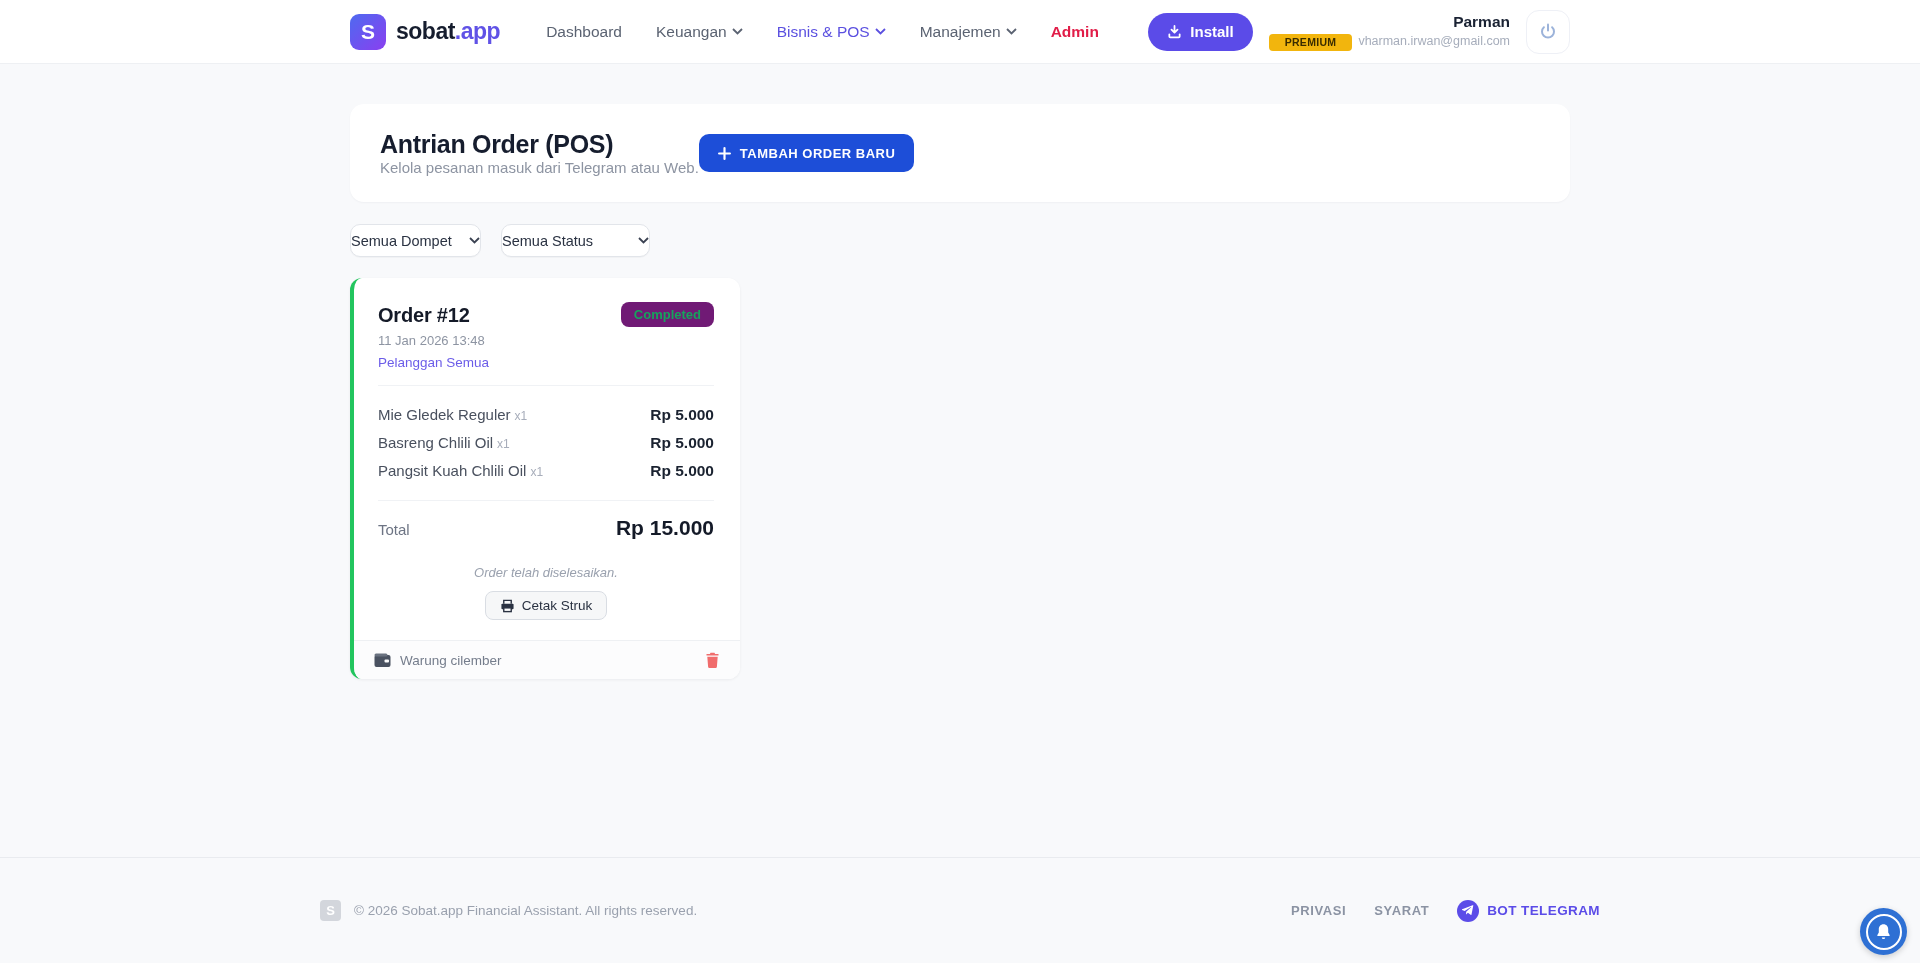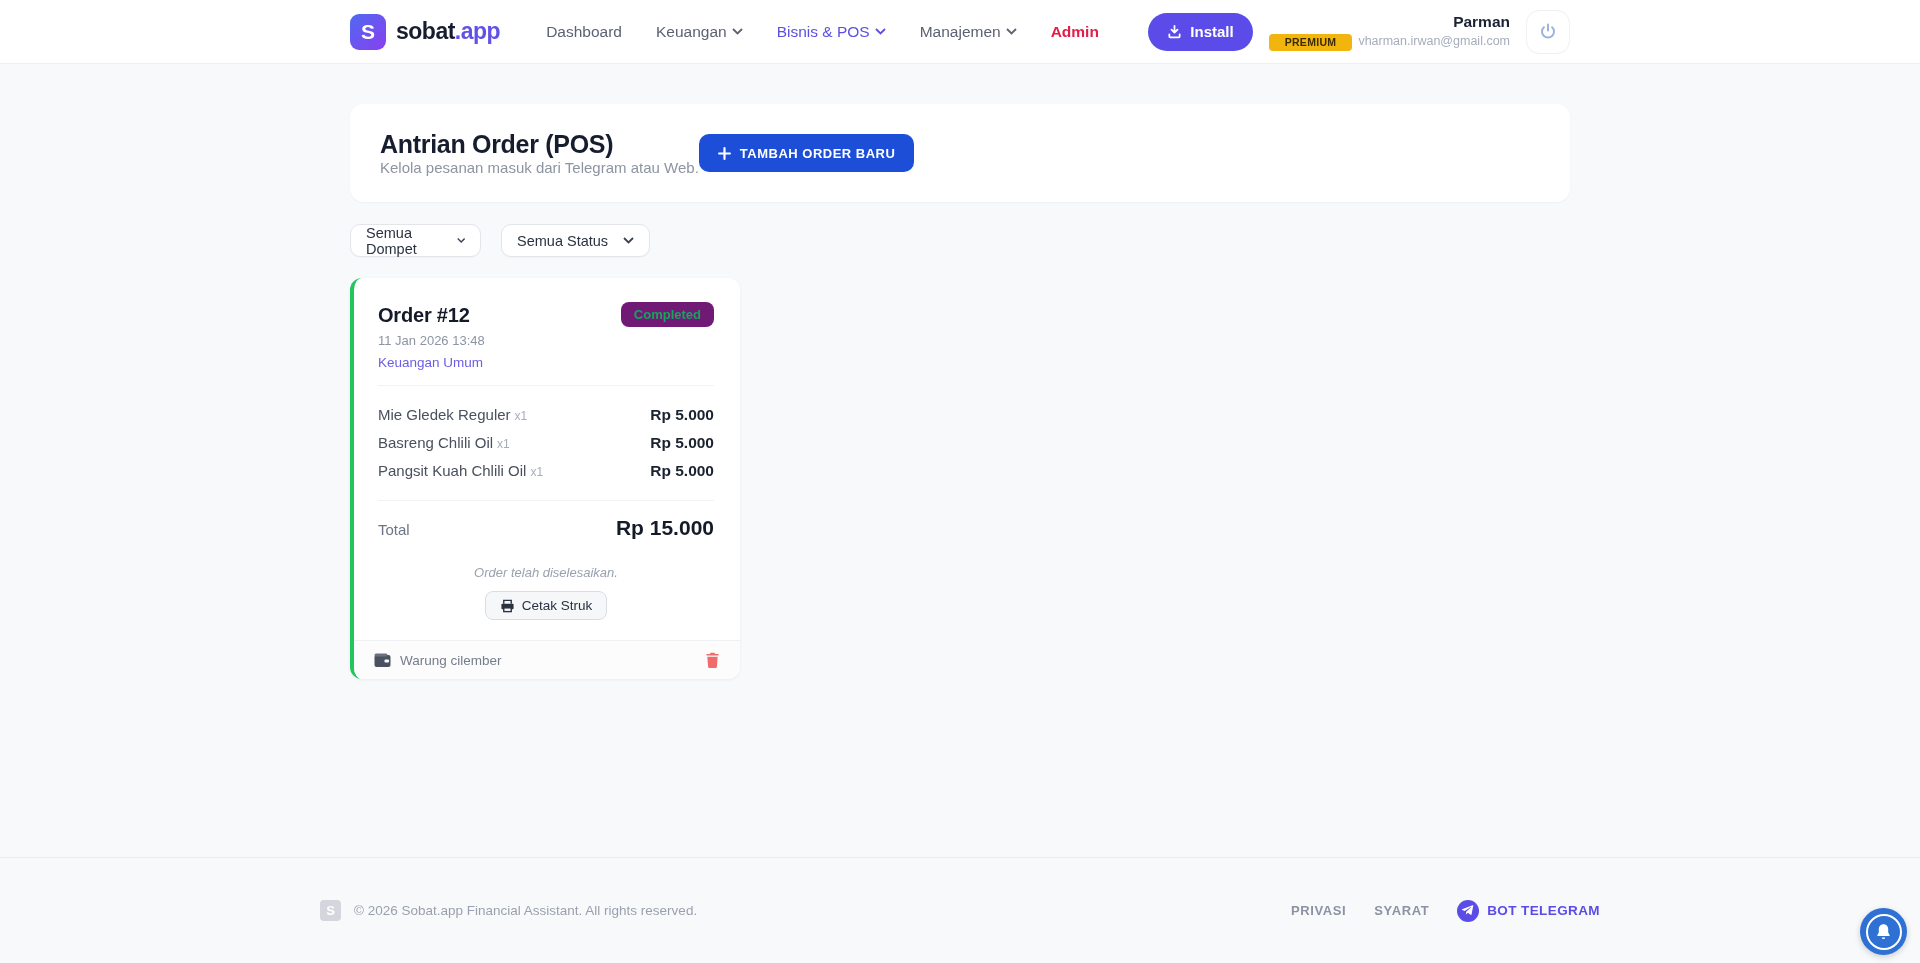--- a/index.html
+++ b/index.html
@@ -38,21 +38,21 @@
   .container { width:1220px; margin:0 auto; }
   .page-head { margin-top:40px; background:#fff; border-radius:14px; padding:26px 30px;
                display:flex; align-items:center; box-shadow:0 1px 2px rgba(16,24,40,.04); }
   .page-title { font-size:25px; font-weight:bold; color:#161d2e; letter-spacing:-0.3px; }
   .page-subtitle { font-size:15px; color:#8d94a2; }
   .primary-btn { display:flex; align-items:center; gap:9px; background:#1d4ed8; color:#fff; border:none;
                  height:38px; padding:2px 19px; border-radius:10px; font-family:inherit; font-size:13px;
                  font-weight:bold; letter-spacing:.5px; cursor:pointer; }
 
   .filters { display:flex; gap:20px; margin-top:22px; }
-  .select { background:#fff; border:1px solid #e2e5ea; border-radius:10px; height:33px; padding:0 15px;
+  .select { background:#fff; border:1px solid #e2e5ea; border-radius:10px; height:33px; padding:0 0;
             display:flex; align-items:center; justify-content:space-between; gap:14px; font-size:14.5px;
             color:#2a3242; cursor:pointer; box-shadow:0 1px 1px rgba(16,24,40,.03); }
   .select.wallet { width:131px; }
   .select.status { width:149px; }
 
   
   .order-card { margin-top:21px; width:390px; background:#fff; border-radius:12px; border-left:4px solid #22c55e;
                 box-shadow:0 1px 3px rgba(16,24,40,.06); overflow:hidden; }
   .order-body { padding:24px 26px 20px 24px; }
   .order-top { display:flex; align-items:flex-end; justify-content:space-between; }
@@ -189,21 +189,21 @@
         </div>
       </div>
 
       <article class="order-card">
         <div class="order-body">
           <div class="order-top">
             <div class="order-title">Order #12</div>
             <div class="status-badge">Completed</div>
           </div>
           <div class="order-date">11 Jan 2026 13:48</div>
-          <div class="order-customer">Keuangan Umum</div>
+          <div class="order-customer">Pelanggan Semua</div>
 
           <div class="divider"></div>
 
           <div class="item-row">
             <div><span class="item-name">Mie Gledek Reguler</span><span class="item-qty">x1</span></div>
             <div class="item-price">Rp 5.000</div>
           </div>
           <div class="item-row">
             <div><span class="item-name">Basreng Chlili Oil</span><span class="item-qty">x1</span></div>
             <div class="item-price">Rp 5.000</div>

